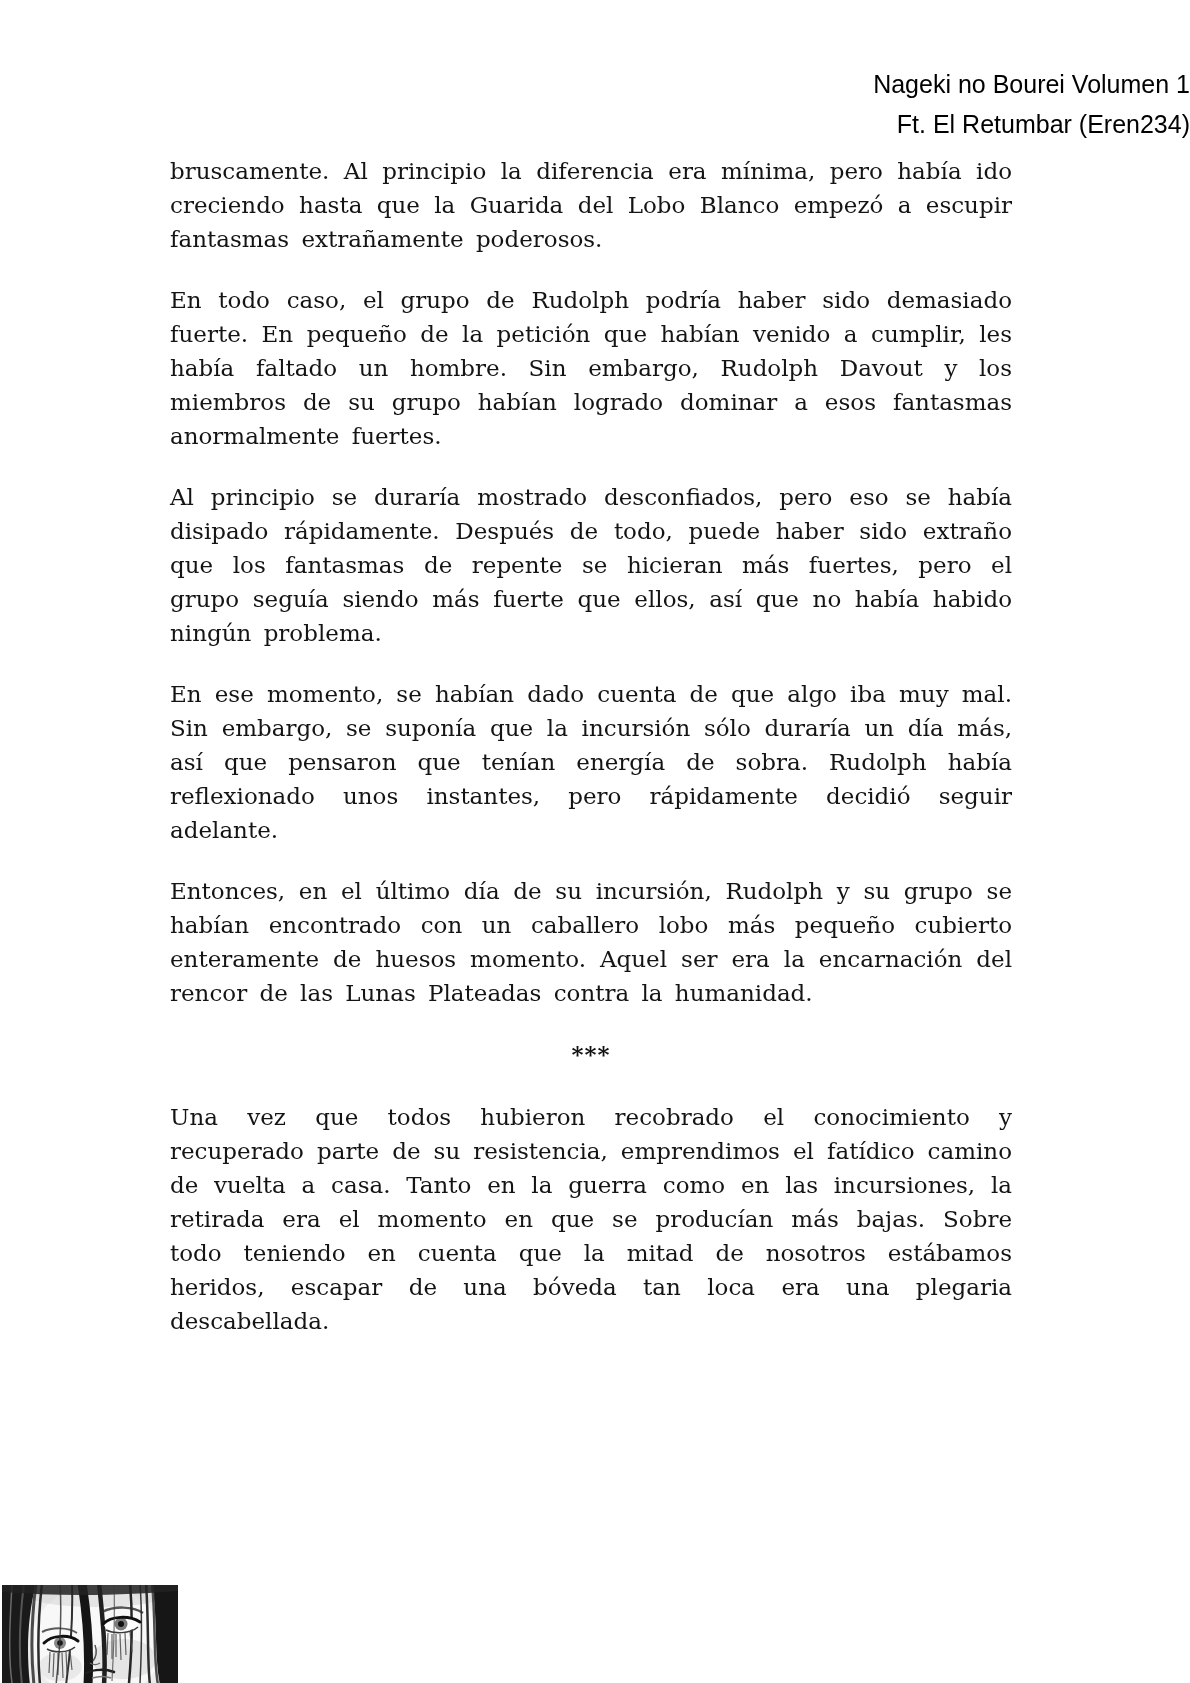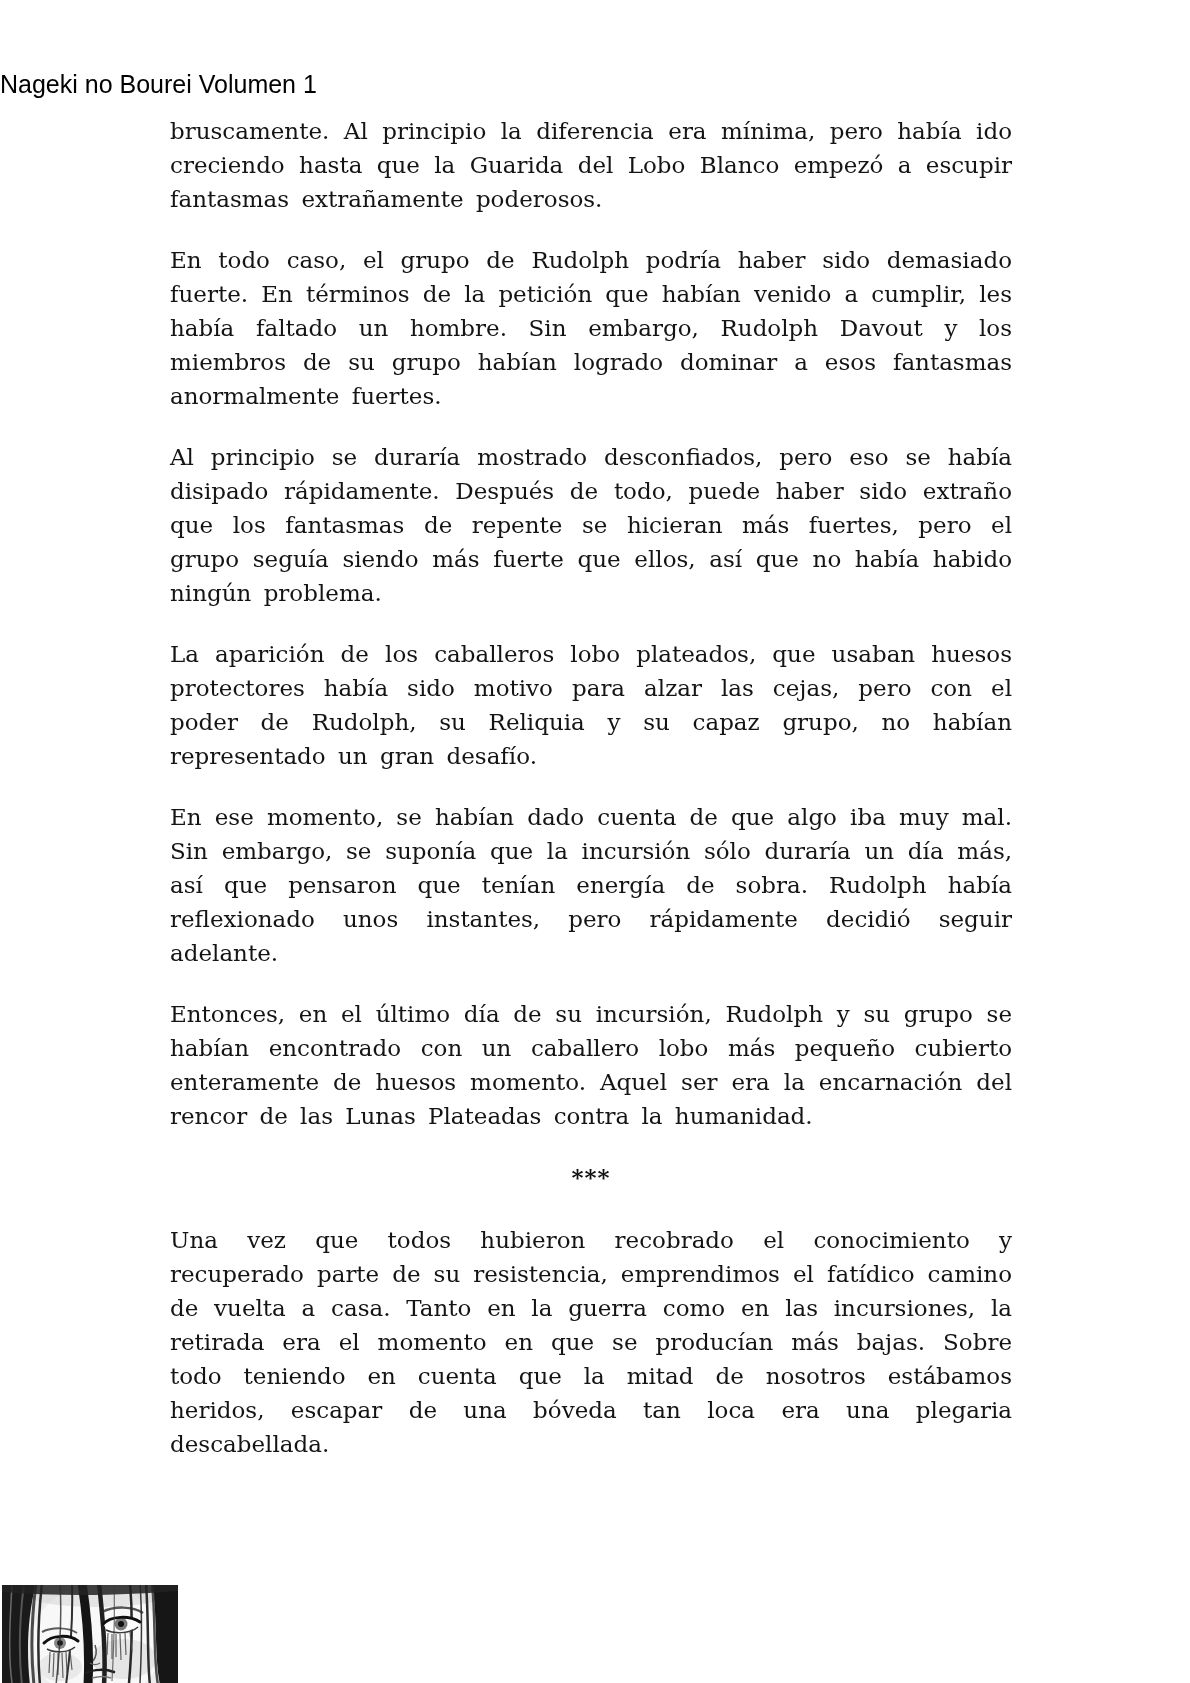--- a/index.html
+++ b/index.html
@@ -5,25 +5,26 @@
   html, body { margin: 0; padding: 0; }
   body {
     width: 1190px;
     height: 1683px;
     background: #ffffff;
     position: relative;
     overflow: hidden;
   }
   .page-header {
     padding-top: 64px;
-    text-align: left;
+    text-align: right;
     font-family: "Liberation Sans", sans-serif;
     font-size: 25px;
     line-height: 40px;
     color: #000000;
+    padding-left: 28px;
   }
   .page-header .title, .page-header .subtitle { display: block; }
   .page-content {
     margin: 10px 178px 0 170px;
     font-family: "DejaVu Serif", "Liberation Serif", serif;
     font-size: 23px;
     line-height: 34px;
     text-align: justify;
     text-justify: inter-word;
     word-spacing: 5px;
@@ -47,27 +48,27 @@
     width: 176px;
     height: 98px;
     display: block;
   }
 </style>
 </head>
 <body>
 
 <header class="page-header">
   <span class="title">Nageki no Bourei Volumen 1</span>
+  <span class="subtitle">Ft. El Retumbar (Eren234)</span>
 </header>
 
 <main class="page-content">
   <p>bruscamente. Al principio la diferencia era mínima, pero había ido creciendo hasta que la Guarida del Lobo Blanco empezó a escupir fantasmas extrañamente poderosos.</p>
-  <p>En todo caso, el grupo de Rudolph podría haber sido demasiado fuerte. En términos de la petición que habían venido a cumplir, les había faltado un hombre. Sin embargo, Rudolph Davout y los miembros de su grupo habían logrado dominar a esos fantasmas anormalmente fuertes.</p>
+  <p>En todo caso, el grupo de Rudolph podría haber sido demasiado fuerte. En pequeño de la petición que habían venido a cumplir, les había faltado un hombre. Sin embargo, Rudolph Davout y los miembros de su grupo habían logrado dominar a esos fantasmas anormalmente fuertes.</p>
   <p>Al principio se duraría mostrado desconfiados, pero eso se había disipado rápidamente. Después de todo, puede haber sido extraño que los fantasmas de repente se hicieran más fuertes, pero el grupo seguía siendo más fuerte que ellos, así que no había habido ningún problema.</p>
-  <p>La aparición de los caballeros lobo plateados, que usaban huesos protectores había sido motivo para alzar las cejas, pero con el poder de Rudolph, su Reliquia y su capaz grupo, no habían representado un gran desafío.</p>
   <p>En ese momento, se habían dado cuenta de que algo iba muy mal. Sin embargo, se suponía que la incursión sólo duraría un día más, así que pensaron que tenían energía de sobra. Rudolph había reflexionado unos instantes, pero rápidamente decidió seguir adelante.</p>
   <p>Entonces, en el último día de su incursión, Rudolph y su grupo se habían encontrado con un caballero lobo más pequeño cubierto enteramente de huesos momento. Aquel ser era la encarnación del rencor de las Lunas Plateadas contra la humanidad.</p>
   <div class="separator">***</div>
   <p>Una vez que todos hubieron recobrado el conocimiento y recuperado parte de su resistencia, emprendimos el fatídico camino de vuelta a casa. Tanto en la guerra como en las incursiones, la retirada era el momento en que se producían más bajas. Sobre todo teniendo en cuenta que la mitad de nosotros estábamos heridos, escapar de una bóveda tan loca era una plegaria descabellada.</p>
 </main>
 
 <svg class="manga-illustration" viewBox="0 0 176 98" xmlns="http://www.w3.org/2000/svg" role="img">
 
   <rect x="0" y="0" width="176" height="98" fill="#ededed"></rect>
   <ellipse cx="95" cy="58" rx="66" ry="58" fill="#f8f8f8"></ellipse>

